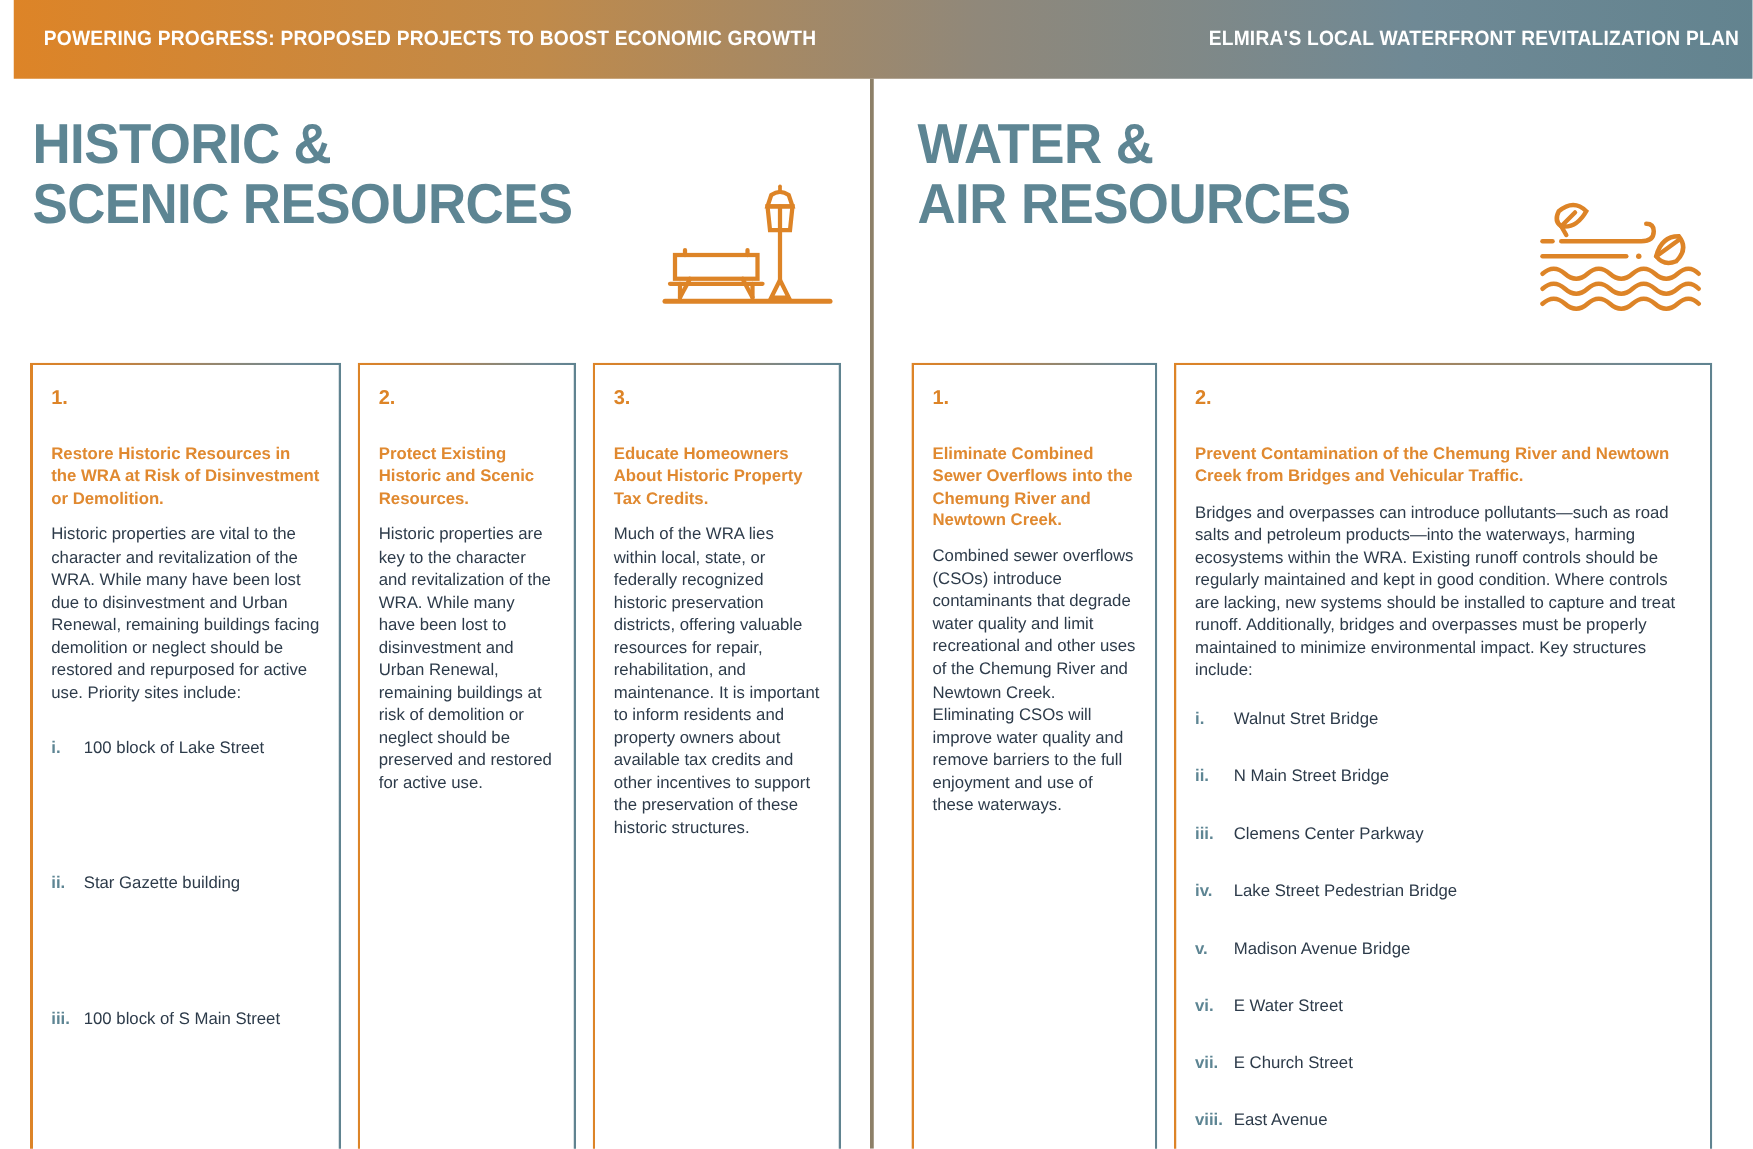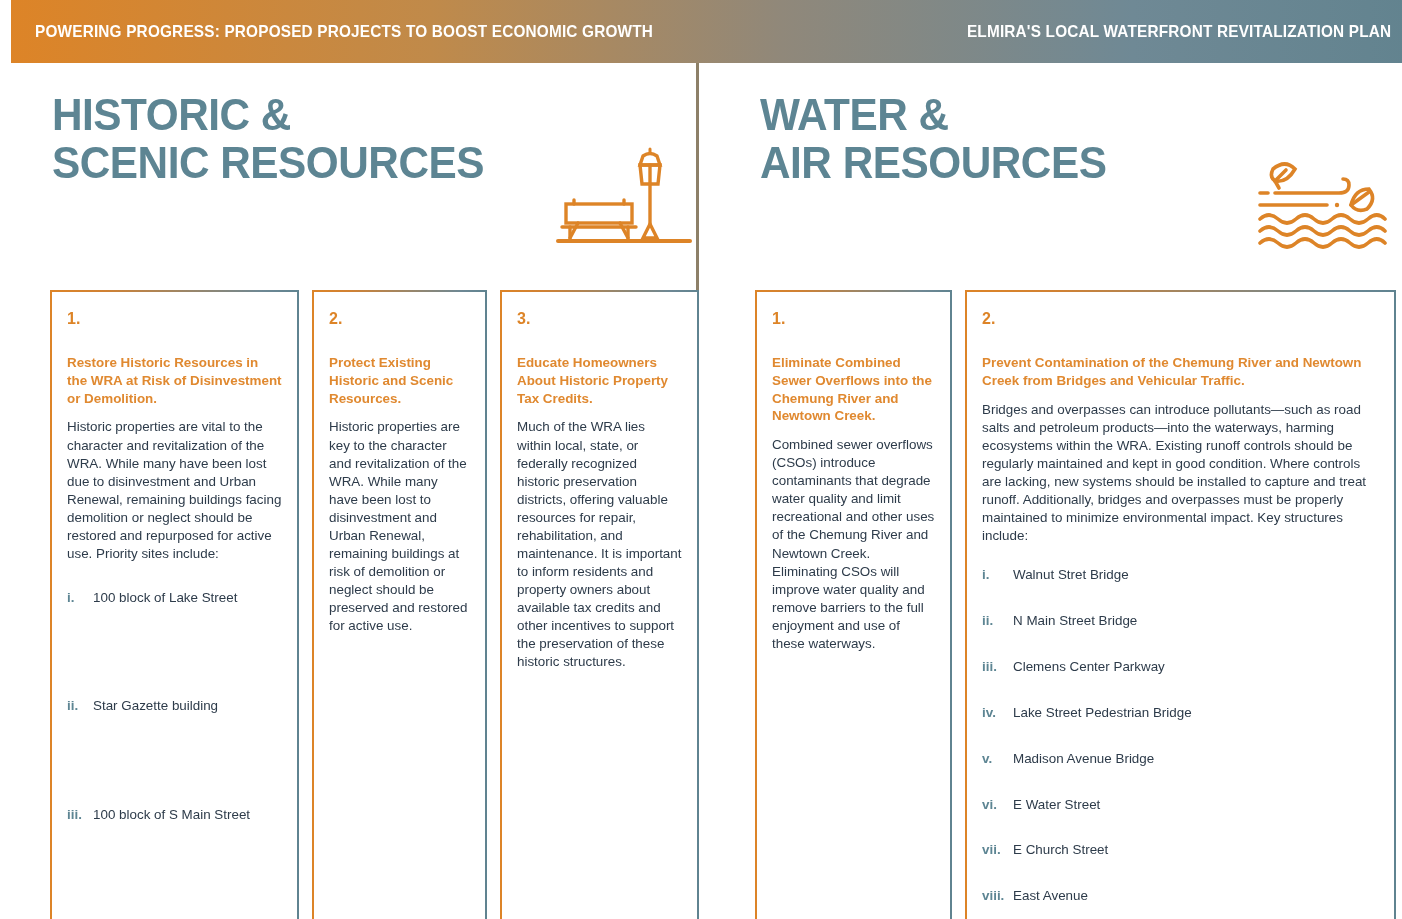--- a/index.html
+++ b/index.html
@@ -53,21 +53,20 @@
     top: 63px;
     width: 3px;
     height: 856px;
     background: #8d8068;
   }
 
   
   .section {
     position: absolute;
     top: 63px;
-    margin-left: 26px;
   }
   .section-left  { left: 0;    width: 696px; }
   .section-right { left: 690px; width: 703px; }
 
   .section-head {
     position: relative;
     height: 155px;
   }
   .section-title {
     position: absolute;

